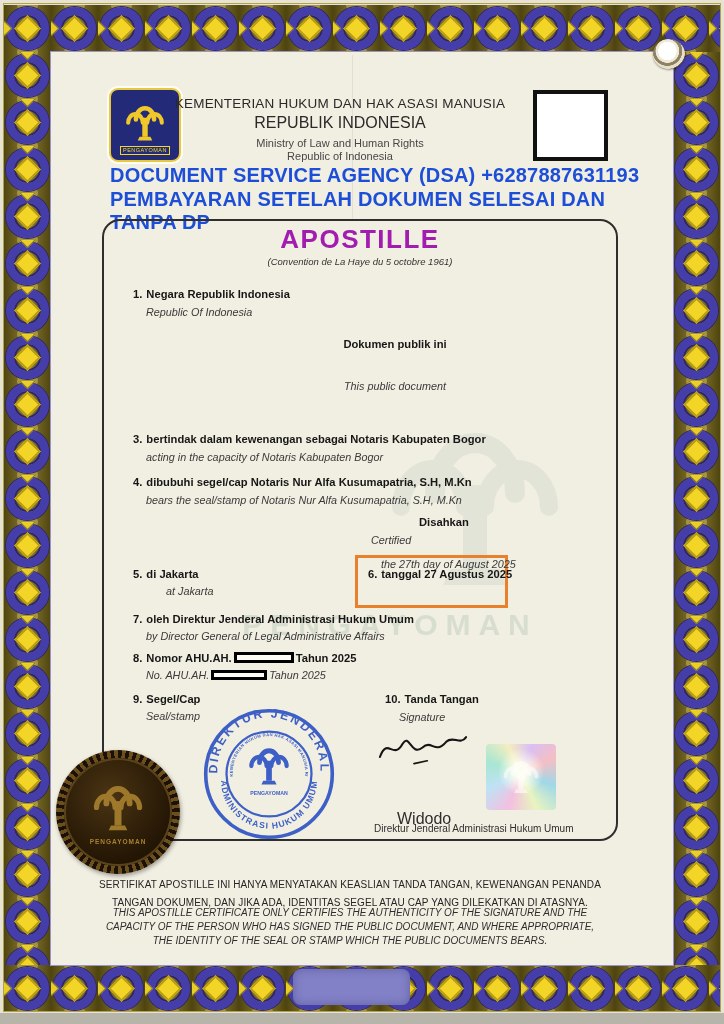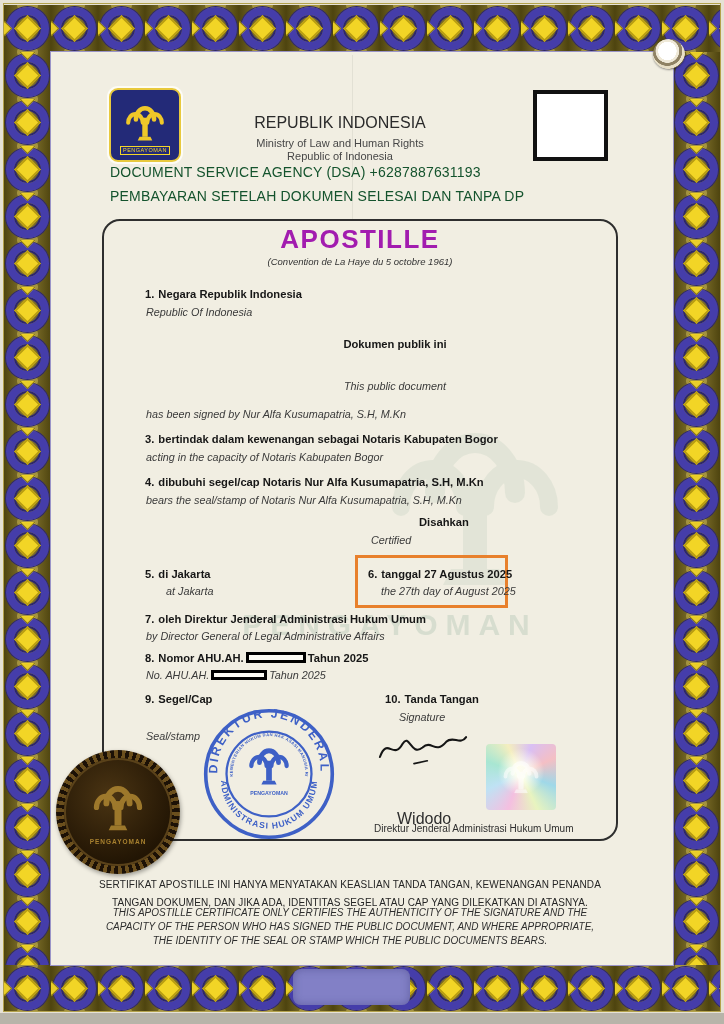--- a/index.html
+++ b/index.html
@@ -42,56 +42,56 @@
   .logo{left:109px;top:88px;width:72px;height:74px;background:#232a78;border:2px solid #e8c93e;
         border-radius:9px;box-shadow:0 0 0 2px #fdfcf5;display:flex;flex-direction:column;align-items:center;}
   .logo svg{width:52px;height:50px;margin-top:5px;}
   .logo-label{font-size:5.5px;color:#f5d728;letter-spacing:.5px;border:1px solid #f5d728;
         padding:0 2px;margin-top:1px;line-height:7px;}
   .hline{left:150px;width:380px;text-align:center;}
   .h1{top:96px;font-size:13.5px;letter-spacing:.2px;color:#2a2a2a;}
   .h2{top:114px;font-size:16px;color:#2a2a2a;}
   .h3{top:137px;font-size:11px;color:#474747;}
   .h4{top:150px;font-size:11px;color:#474747;}
-  .promo{left:110px;width:560px;font-weight:normal;font-size:14px;color:#14532d;letter-spacing:.2px;}
+  .promo{left:110px;width:560px;font-weight:bold;font-size:20px;color:#1d4ed8;letter-spacing:.2px;}
   .p1{top:164px;} .p2{top:188px;}
   .qr-redact{left:533px;top:90px;width:75px;height:71px;background:#fff;border:4px solid #111;}
 
   
   .wm-tree{left:375px;top:385px;width:200px;height:220px;opacity:.12;}
   .wm-text{left:240px;top:608px;width:300px;text-align:center;font-size:30px;font-weight:bold;
            letter-spacing:8px;color:rgba(125,165,140,.22);}
 
   
   .cert-box{left:102px;top:219px;width:516px;height:622px;border:2px solid #2e2e2e;border-radius:18px;}
   .title{left:102px;top:224px;width:516px;text-align:center;font-size:26px;font-weight:bold;letter-spacing:1.5px;color:#a21caf;}
   .subtitle{left:102px;top:256px;width:516px;text-align:center;font-size:9.5px;font-style:italic;color:#333;}
 
   .id-line{font-size:11.2px;font-weight:bold;color:#161616;white-space:nowrap;}
   .en-line{font-size:10.8px;font-style:italic;color:#3a3a3a;white-space:nowrap;}
   .num{margin-right:4px;}
-  .c1{left:133px;margin-left:12px;} .c1en{left:146px;}
+  .c1{left:133px;} .c1en{left:146px;}
   .c2{left:368px;} .c2en{left:381px;}
   .ctr{left:250px;width:290px;text-align:center;}
 
   .i1{top:288px;} .i1en{top:306px;}
   .pd{top:338px;} .pden{top:380px;}
   .i2{top:390px;} .i2en{top:408px;}
   .i3{top:433px;} .i3en{top:451px;}
   .i4{top:476px;} .i4en{top:494px;}
   .ds{left:371px;top:516px;padding-left:48px;} .dsen{left:371px;top:534px;}
   .i5{top:568px;} .i5en{top:585px;margin-left:20px;}
-  .i6{top:568px;} .i6en{top:585px;text-align:center;}
+  .i6{top:568px;} .i6en{top:558px;text-align:center;}
   .hl-box{left:355px;top:555px;width:153px;height:53px;border:3px solid #e8802c;}
   .i7{top:613px;text-align:center;} .i7en{top:630px;}
   .i8{top:652px;} .i8en{top:669px;}
   .redact-sm{display:inline-block;width:60px;height:11px;background:#fcfbf4;border:3px solid #000;
              vertical-align:-1px;margin:0 2px;}
   .redact-sm.sm2{width:56px;height:10px;}
-  .i9{top:693px;} .i9en{top:710px;margin-top:20px;}
+  .i9{top:693px;} .i9en{top:710px;}
   .i10{left:385px;top:693px;} .i10en{left:399px;top:711px;}
 
   
   .stamp{left:203px;top:708px;width:132px;height:132px;opacity:.92;}
   .gold-seal{left:56px;top:750px;width:124px;height:124px;border-radius:50%;
     background:repeating-conic-gradient(#1c1106 0 3.6deg,#6b4f1d 3.6deg 7.2deg);
     box-shadow:1px 2px 4px rgba(0,0,0,.35);}
   .seal-inner{position:absolute;inset:8px;border-radius:50%;
     background:radial-gradient(circle at 42% 35%,#4a3413,#221504 72%);
     box-shadow:inset 0 0 0 2px #5a421a;display:flex;flex-direction:column;align-items:center;}
@@ -525,38 +525,38 @@
   <div class="abs logo">
     <svg viewBox="0 0 100 110">
         <path d="M30,54 A20,25 0 0 1 70,54" fill="none" stroke="#f0c829" stroke-width="10" stroke-linecap="round"></path>
         <path d="M13,61 A16,19 0 0 1 45,61" fill="none" stroke="#f0c829" stroke-width="9" stroke-linecap="round"></path>
         <path d="M55,61 A16,19 0 0 1 87,61" fill="none" stroke="#f0c829" stroke-width="9" stroke-linecap="round"></path>
         <rect x="44" y="50" width="12" height="42" fill="#f0c829"></rect>
         <path d="M38,92 L62,92 L66,100 L34,100 Z" fill="#f0c829"></path>
       </svg>
     <div class="logo-label">PENGAYOMAN</div>
   </div>
+  <div class="abs hline h1">KEMENTERIAN HUKUM DAN HAK ASASI MANUSIA</div>
   <div class="abs hline h2">REPUBLIK INDONESIA</div>
   <div class="abs hline h3">Ministry of Law and Human Rights</div>
   <div class="abs hline h4">Republic of Indonesia</div>
   <div class="abs promo p1">DOCUMENT SERVICE AGENCY (DSA) +6287887631193</div>
   <div class="abs promo p2">PEMBAYARAN SETELAH DOKUMEN SELESAI DAN TANPA DP</div>
   <div class="abs qr-redact"></div>
 
   <div class="abs cert-box"></div>
   <div class="abs title">APOSTILLE</div>
   <div class="abs subtitle">(Convention de La Haye du 5 octobre 1961)</div>
 
   <div class="abs id-line c1 i1"><span class="num">1.</span><span>Negara Republik Indonesia</span></div>
   <div class="abs en-line c1en i1en">Republic Of Indonesia</div>
 
   <div class="abs id-line ctr pd">Dokumen publik ini</div>
   <div class="abs en-line ctr pden">This public document</div>
 
-  <div class="abs en-line c1en i2en">has been signed by Nur Alfa Kusumapatria, S.H, M.Kn</div>
 
   <div class="abs id-line c1 i3"><span class="num">3.</span><span>bertindak dalam kewenangan sebagai Notaris Kabupaten Bogor</span></div>
   <div class="abs en-line c1en i3en">acting in the capacity of Notaris Kabupaten Bogor</div>
 
   <div class="abs id-line c1 i4"><span class="num">4.</span><span>dibubuhi segel/cap Notaris Nur Alfa Kusumapatria, S.H, M.Kn</span></div>
   <div class="abs en-line c1en i4en">bears the seal/stamp of Notaris Nur Alfa Kusumapatria, S.H, M.Kn</div>
 
   <div class="abs id-line ds">Disahkan</div>
   <div class="abs en-line dsen">Certified</div>
 

